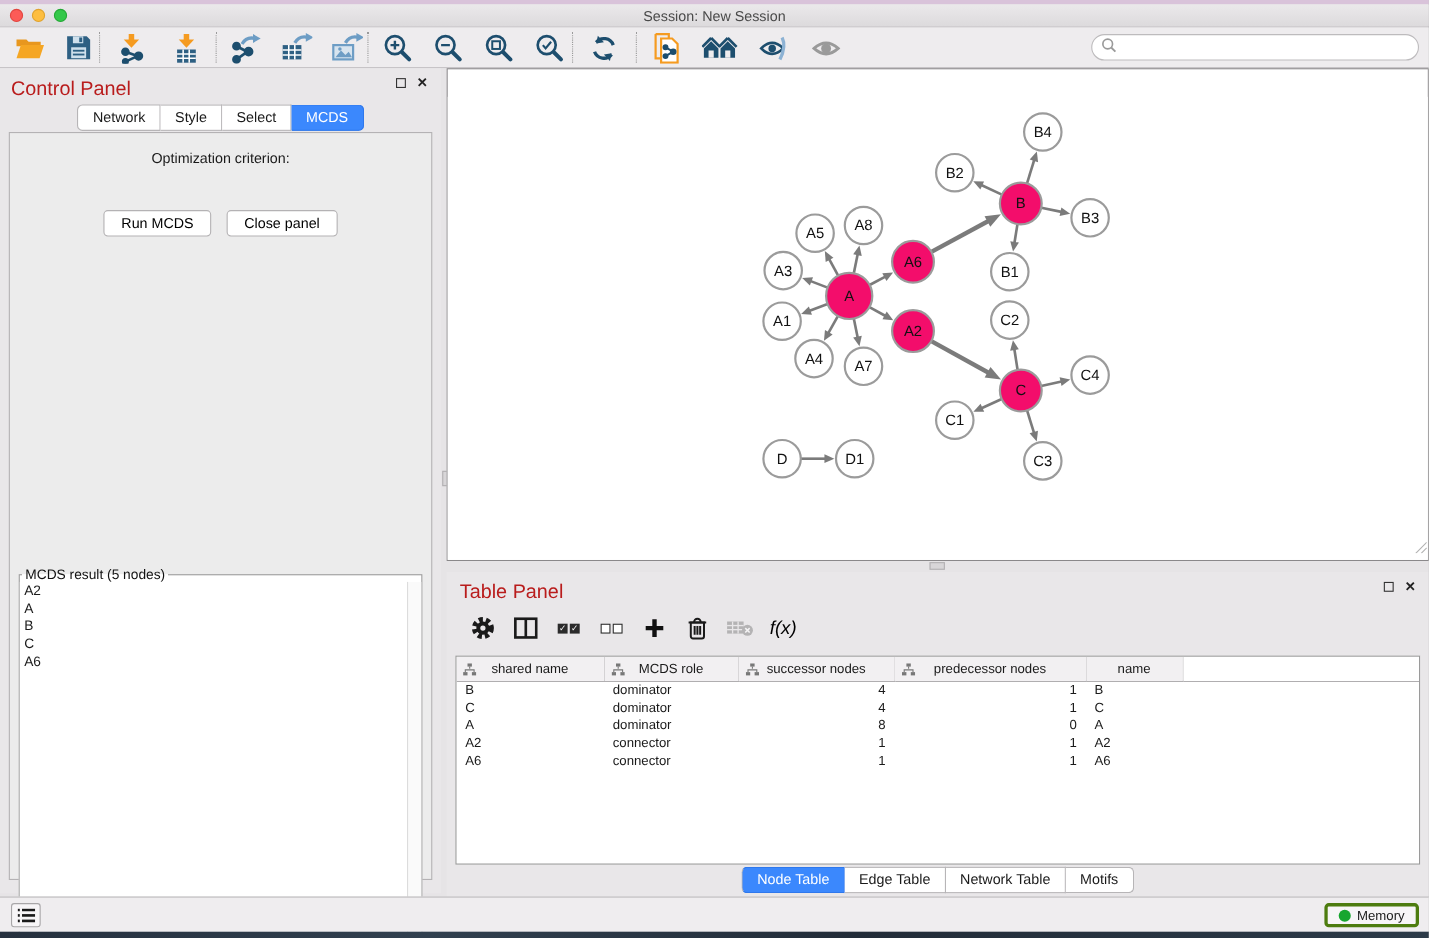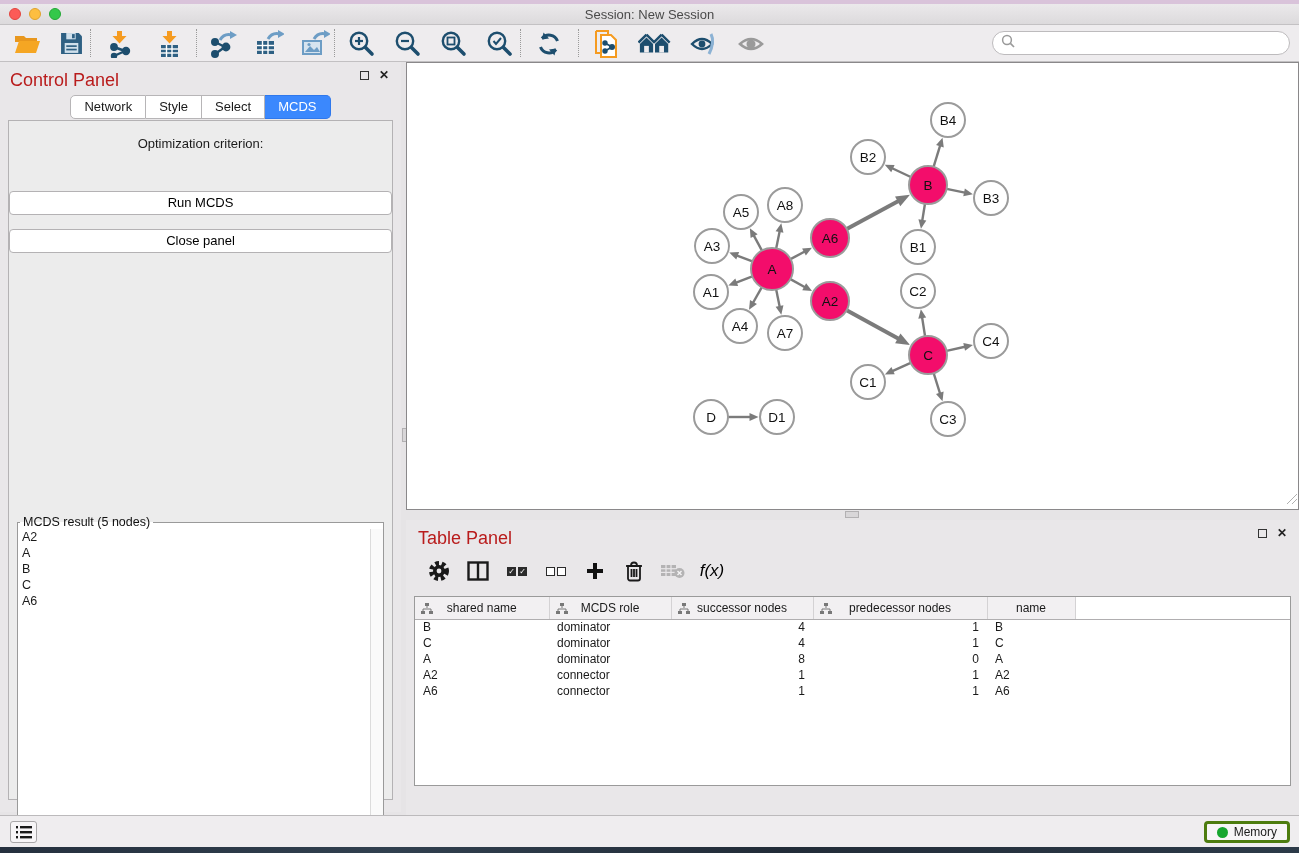--- a/index.html
+++ b/index.html
@@ -49,21 +49,21 @@
   .cp-content { position:absolute; left:8px; top:58px; width:385px; height:680px;
     background:#ececec; border:1px solid #b4b2b4; }
   .opt-label { position:absolute; left:0; right:0; top:15px; text-align:center; font-size:13px; }
   .dropdown { position:absolute; left:34px; top:36px; width:314px; height:22px; background:#fff;
     border:1px solid #9e9c9e; border-radius:3px; display:flex; align-items:center; }
   .dropdown .dd-text { flex:1; font-size:13px; padding-left:8px; overflow:hidden; white-space:nowrap; }
   .dd-stepper { width:20px; height:20px; margin-right:0px; border-radius:2px 3px 3px 2px;
     background:linear-gradient(#6caffd,#2f7bf0); display:flex; flex-direction:column; align-items:center; justify-content:center; gap:2px; }
   .tri-up { width:0; height:0; border-left:4px solid transparent; border-right:4px solid transparent; border-bottom:5px solid #fff; }
   .tri-down { width:0; height:0; border-left:4px solid transparent; border-right:4px solid transparent; border-top:5px solid #fff; }
-  .cp-buttons { position:absolute; left:0; right:0; top:70px; display:flex; justify-content:center; gap:14px;flex-direction:column; }
+  .cp-buttons { position:absolute; left:0; right:0; top:70px; display:flex; justify-content:center; gap:14px; }
   .btn { font-size:13px; background:#fff; border:1px solid #b4b2b4; border-radius:4px; padding:3px 15px; line-height:16px; }
   fieldset.mcds-result { position:absolute; left:8px; top:394px; width:367px; height:340px;
     border:1px solid #9a9a9a; background:#fff; }
   fieldset.mcds-result legend { font-size:12.5px; padding:0 3px; margin-left:2px; background:transparent; color:#111; }
   .mcds-list { position:absolute; left:0px; top:0px; right:13px; bottom:0; background:#fff; overflow:hidden; }
   .mcds-list .item { font-size:12.5px; line-height:16px; padding-left:4px; }
   .mcds-scroll { position:absolute; top:0; right:0; bottom:0; width:13px; background:#fafafa; border-left:1px solid #dcdcdc; }
   
   .v-divider { position:absolute; left:401px; top:62px; width:10px; height:750px; background:#e6e4e6; }
   .v-divider .thumb { position:absolute; left:1px; top:366px; width:7px; height:14px; background:#d8d6d8; border:1px solid #b2b0b2; }
@@ -619,20 +619,26 @@
               <td class="col0">A6</td>
               <td class="col1">connector</td>
               <td class="col2 num">1</td>
               <td class="col3 num">1</td>
               <td class="col4">A6</td>
               <td></td>
             </tr>
           </tbody>
         </table>
     </div>
+    <div class="bottom-tabs" id="tp-tabs">
+        <span class="seg active">Node Table</span>
+        <span class="seg">Edge Table</span>
+        <span class="seg">Network Table</span>
+        <span class="seg">Motifs</span>
+      </div>
   </div>
 
   <div class="status-bar">
     <span class="list-btn">
       <svg width="16" height="13" viewBox="0 0 16 13">
         <g fill="#1a1a1a">
           <rect x="0" y="0" width="2" height="2.4"></rect>
             <rect x="4" y="0" width="12" height="2.4"></rect>
           <rect x="0" y="5" width="2" height="2.4"></rect>
             <rect x="4" y="5" width="12" height="2.4"></rect>

